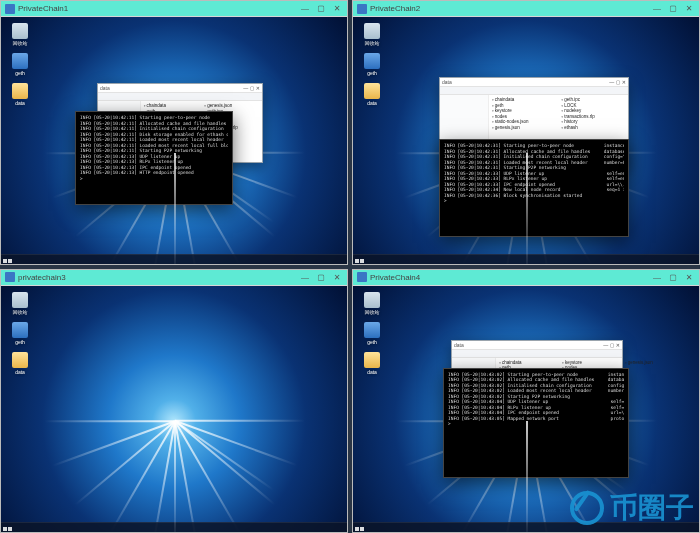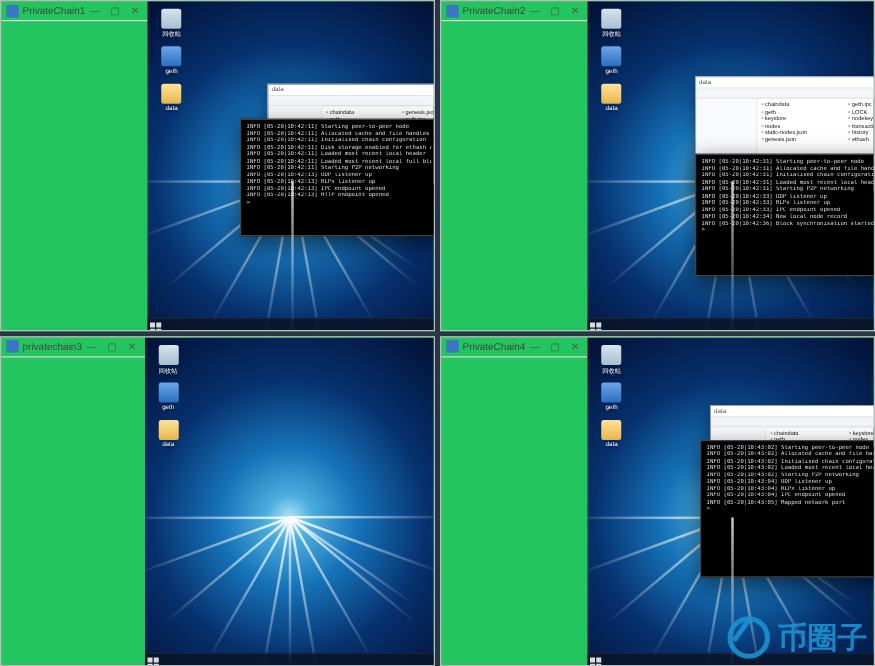--- a/index.html
+++ b/index.html
@@ -9,23 +9,24 @@
     display: grid;
     grid-template-columns: 1fr 1fr;
     grid-template-rows: 1fr 1fr;
     gap: 4px;
     font-family: "Segoe UI", Arial, sans-serif;
     background: #2a3545;
     overflow: hidden;
   }
   .vm {
     position: relative;
-    background: #22c55e;
+    background: #5eead4;
     border: 1px solid #bbb;
     display: flex;
+    flex-direction: column;
     overflow: hidden;
   }
   .titlebar {
     height: 16px;
     display: flex;
     align-items: center;
     justify-content: space-between;
     padding: 0 2px 0 4px;
     font-size: 8px;
     color: #444;
@@ -131,21 +132,21 @@
     font-size:4.5px; line-height:5.5px;
     padding:3px 4px;
     overflow:hidden;
     white-space:pre;
   }
   .terminal .tline { overflow:hidden; text-overflow:clip; }
 
   .watermark {
     position:absolute; right:6px; bottom:6px;
     display:flex; align-items:center; gap:6px;
-    color:#1993d2; font-weight:700; font-size:24px;
+    color:#1993d2; font-weight:700; font-size:28px;
     opacity:0.9;
   }
   .wm-logo {
     width:34px; height:34px; border:4px solid #1993d2; border-radius:50%;
     position:relative;
   }
   .wm-logo::after{
     content:""; position:absolute; left:50%; top:-4px; width:4px; height:24px;
     background:#1993d2; transform:rotate(35deg); transform-origin:top center;
     border-radius:2px;

